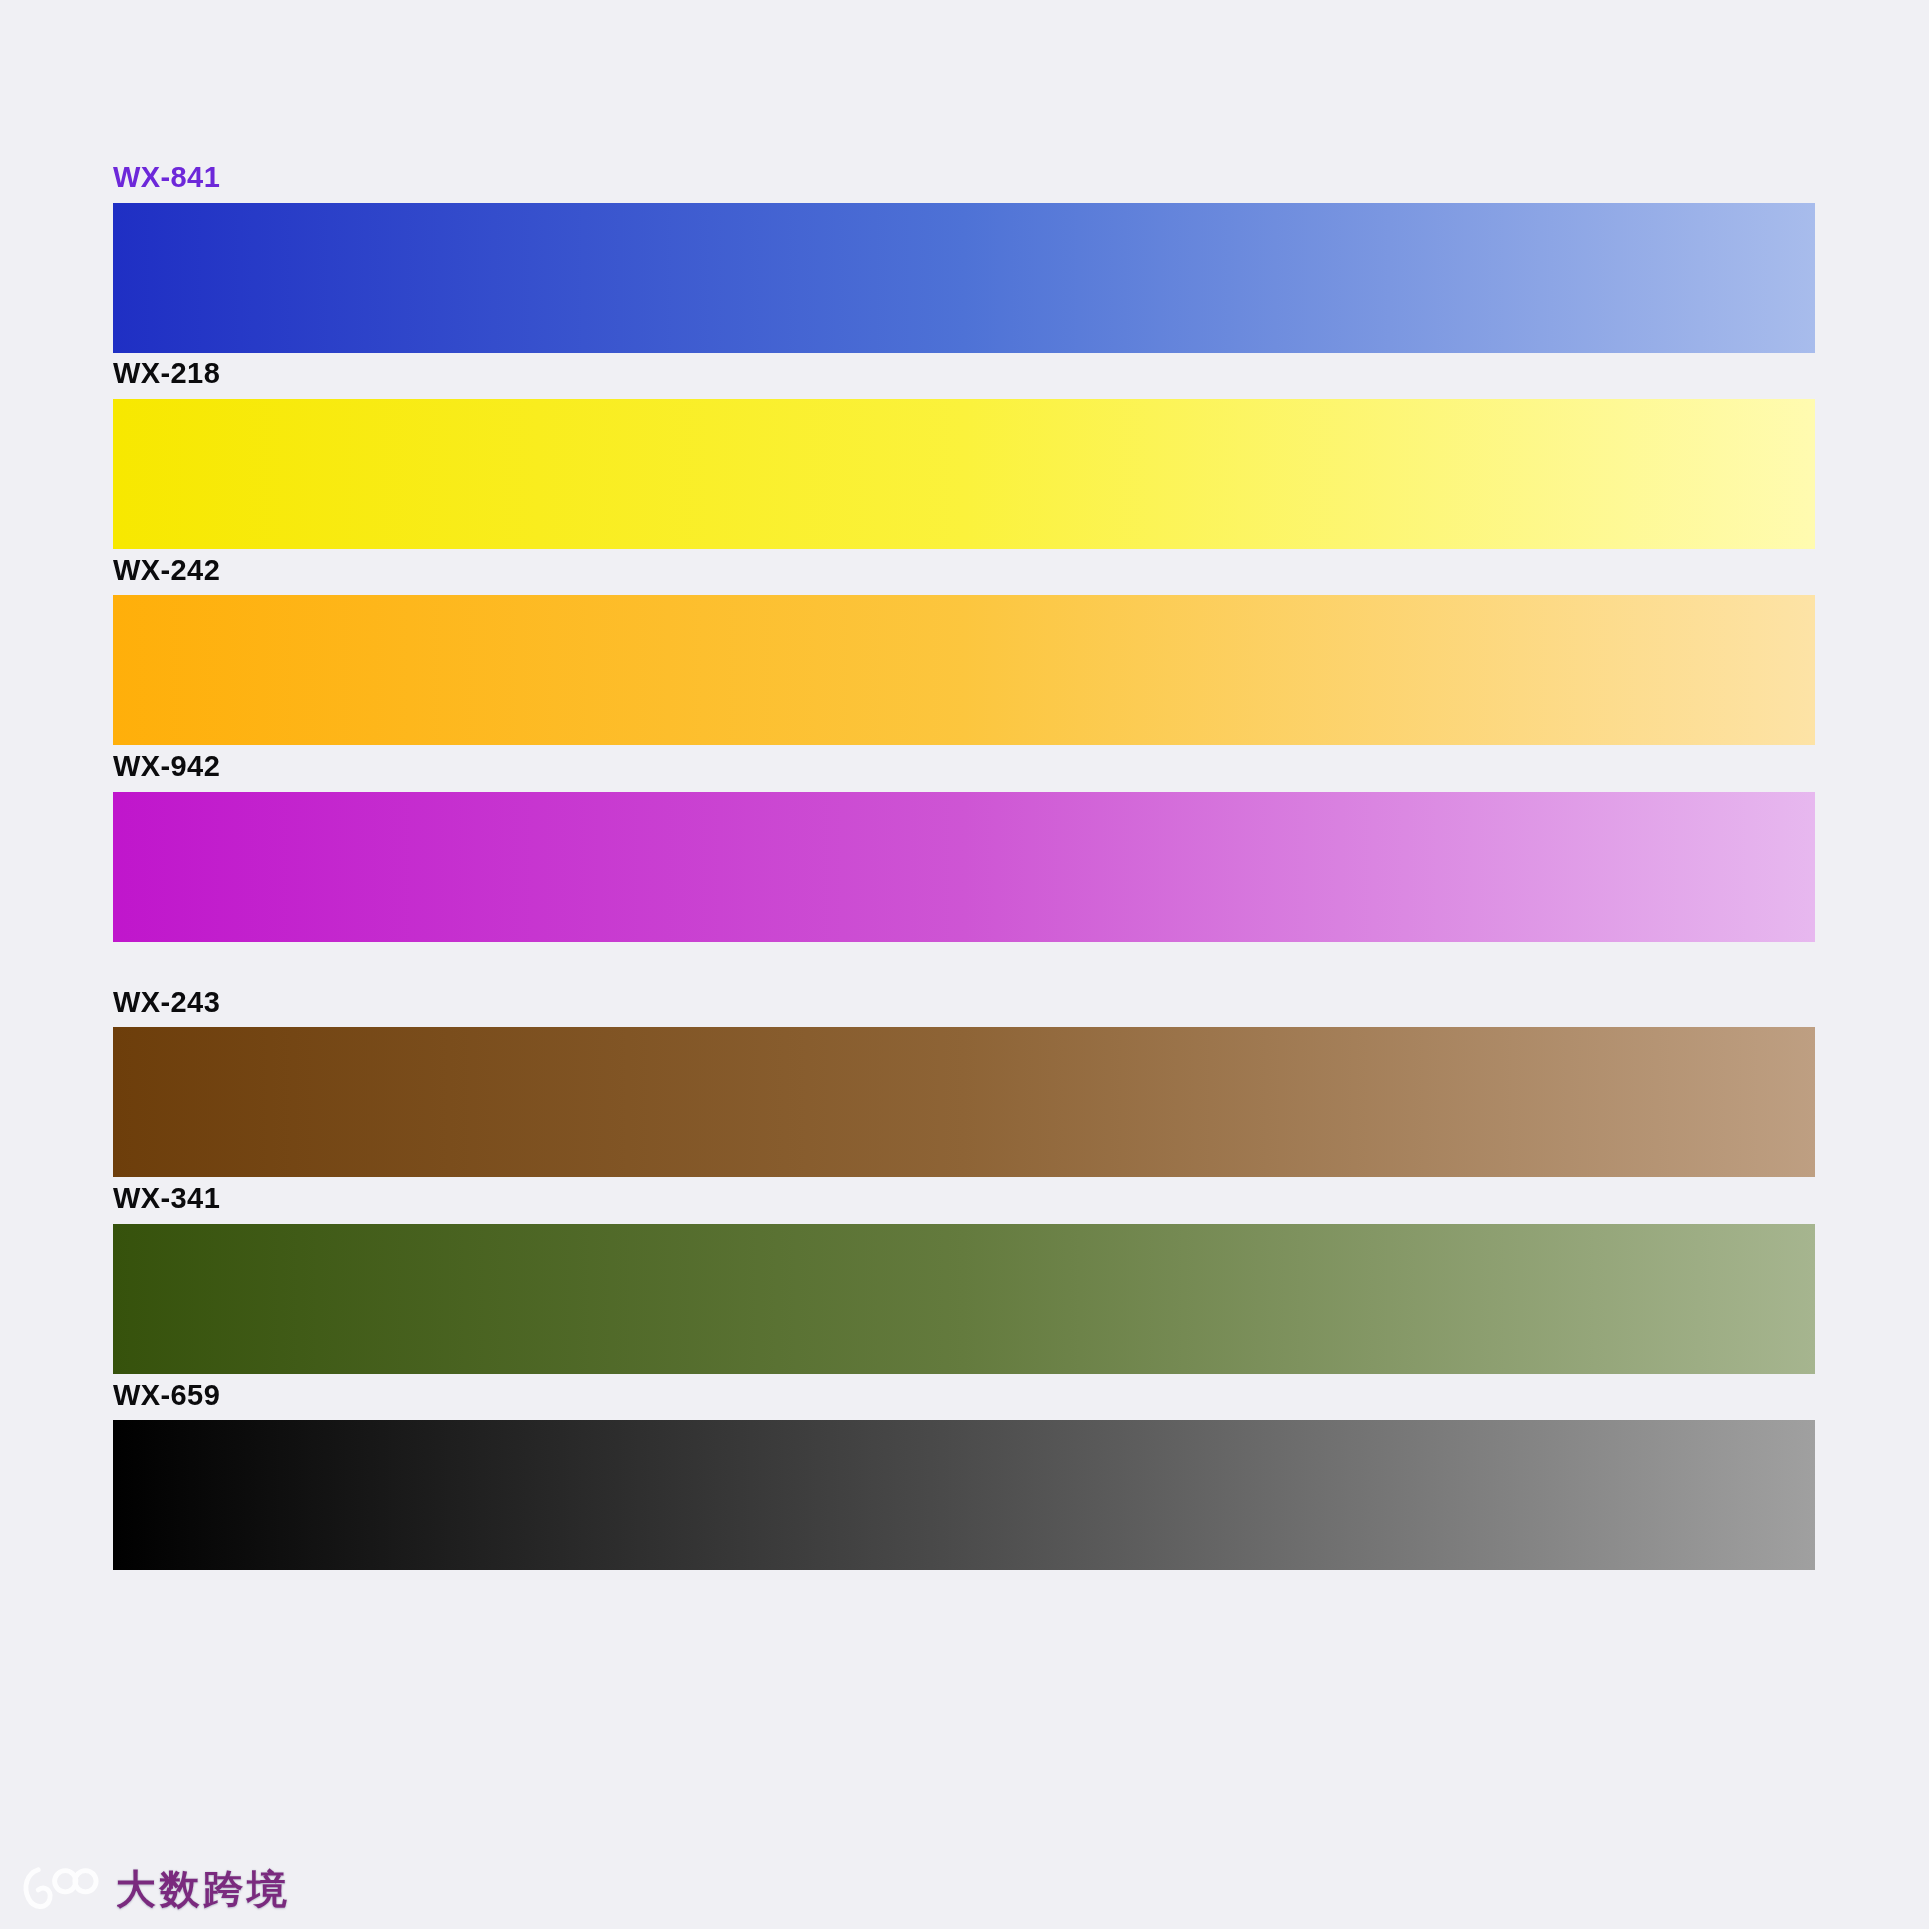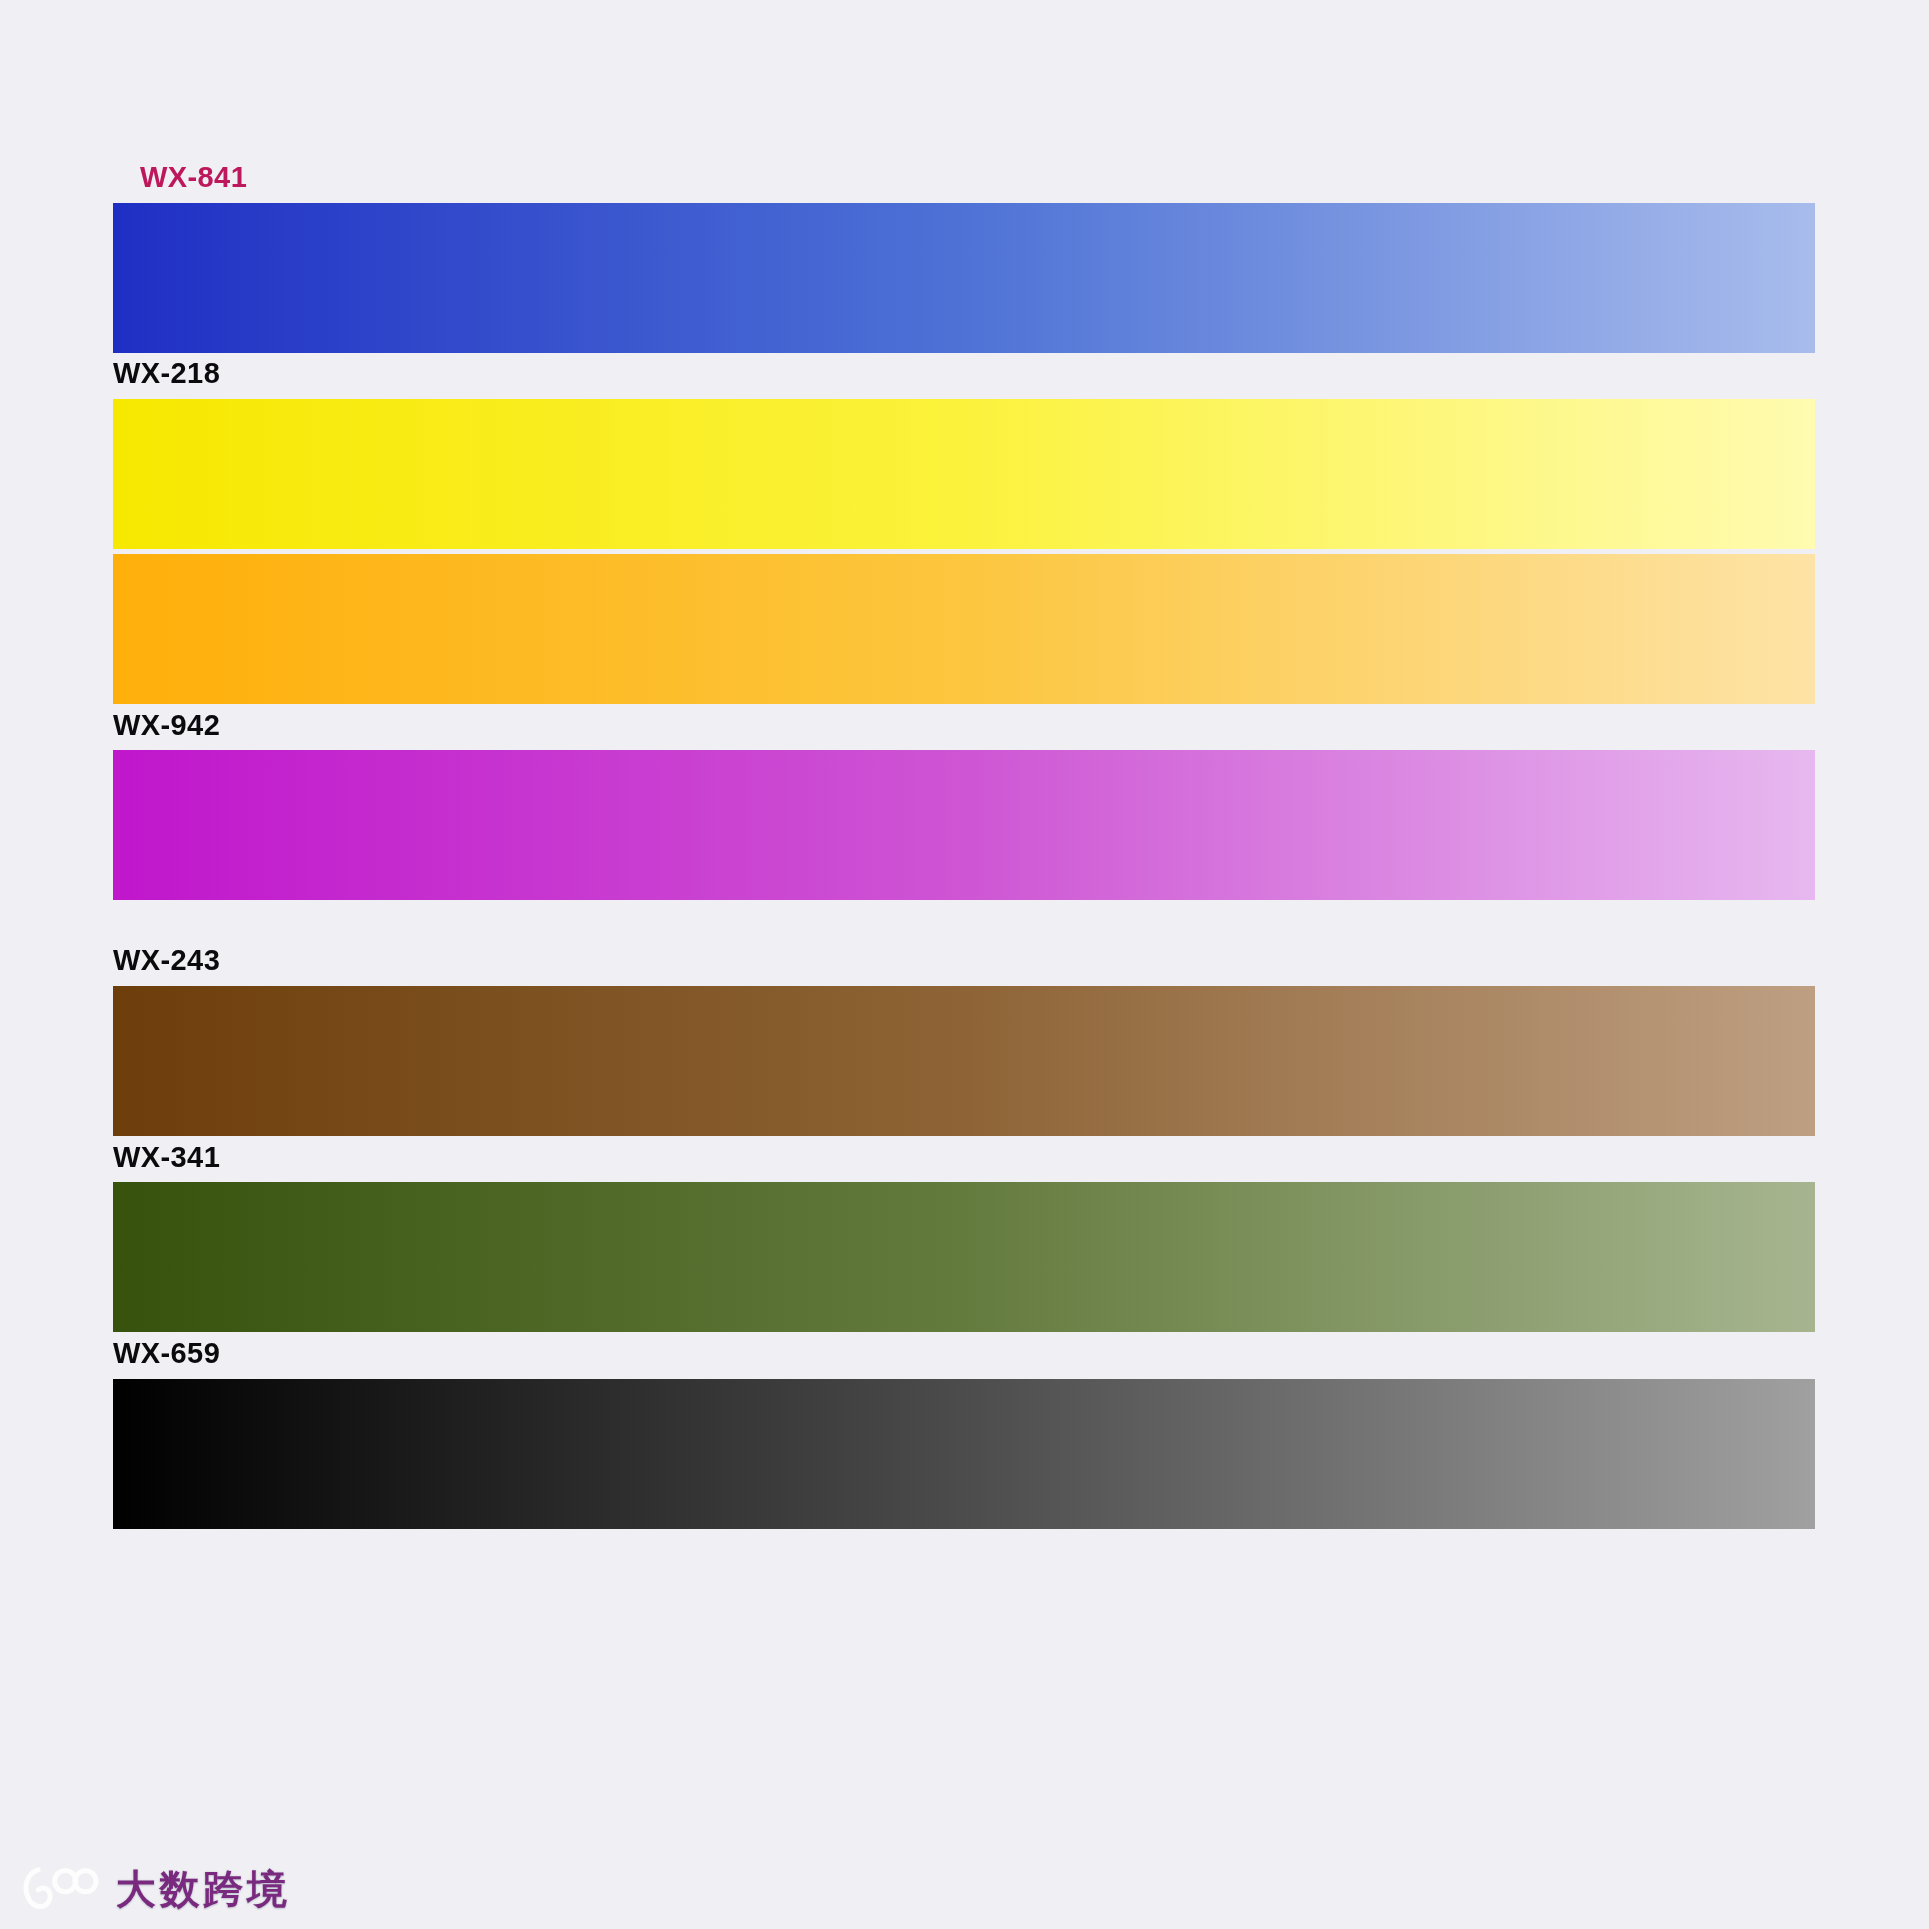--- a/index.html
+++ b/index.html
@@ -63,30 +63,31 @@
   }
 </style>
 </head>
 <body>
 
 <div id="sheet" style="background: rgb(240, 240, 244);">
 
   <div id="swatch-list">
 
     <div class="swatch-row">
-      <div class="swatch-label" style="color: #be185d; margin-left: 27px;">WX-841</div>
+      <div class="swatch-label" style="color: #6d28d9;">WX-841</div>
       <div class="swatch-bar" style="background: linear-gradient(to right, rgb(31, 47, 196) 0%, rgb(78, 114, 214) 50%, rgb(168, 188, 236) 100%);"></div>
     </div>
 
     <div class="swatch-row">
       <div class="swatch-label" style="color: rgb(11, 11, 13);">WX-218</div>
       <div class="swatch-bar" style="background: linear-gradient(to right, rgb(247, 232, 0) 0%, rgb(251, 242, 60) 50%, rgb(255, 251, 176) 100%);"></div>
     </div>
 
     <div class="swatch-row">
+      <div class="swatch-label" style="color: rgb(11, 11, 13);">WX-242</div>
       <div class="swatch-bar" style="background: linear-gradient(to right, rgb(255, 175, 10) 0%, rgb(252, 198, 62) 50%, rgb(253, 227, 166) 100%);"></div>
     </div>
 
     <div class="swatch-row">
       <div class="swatch-label" style="color: rgb(11, 11, 13);">WX-942</div>
       <div class="swatch-bar" style="background: linear-gradient(to right, rgb(192, 22, 204) 0%, rgb(206, 85, 212) 50%, rgb(231, 184, 239) 100%);"></div>
     </div>
 
     <div class="swatch-row">
       <div class="swatch-label" style="color: rgb(11, 11, 13); margin-top: 44px;">WX-243</div>

